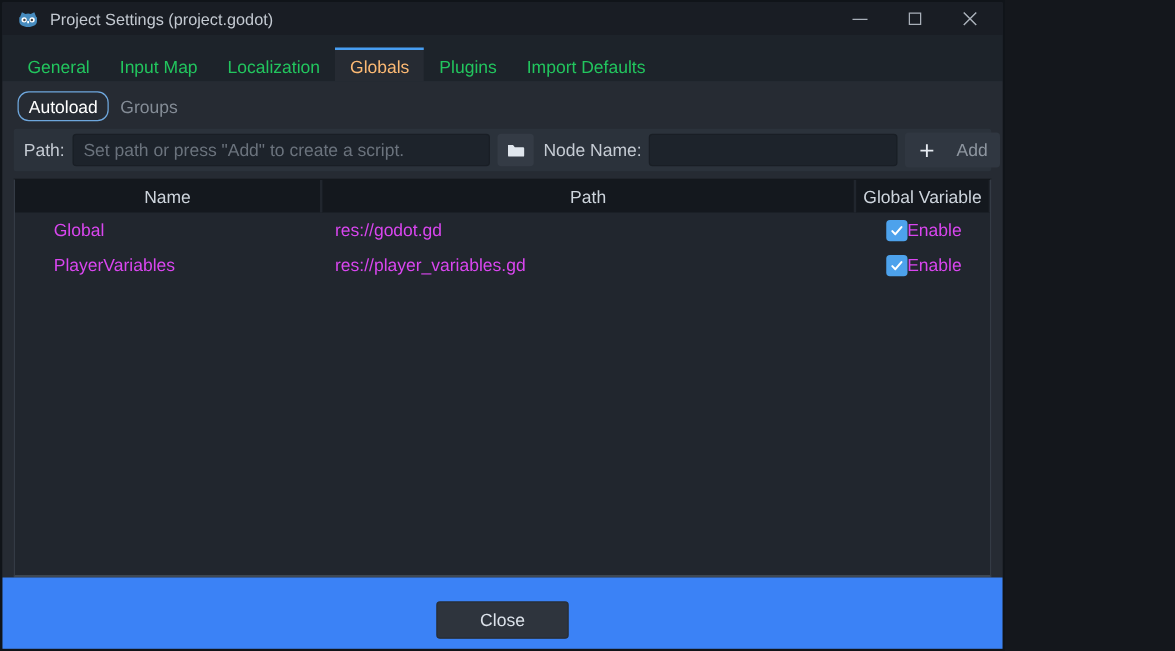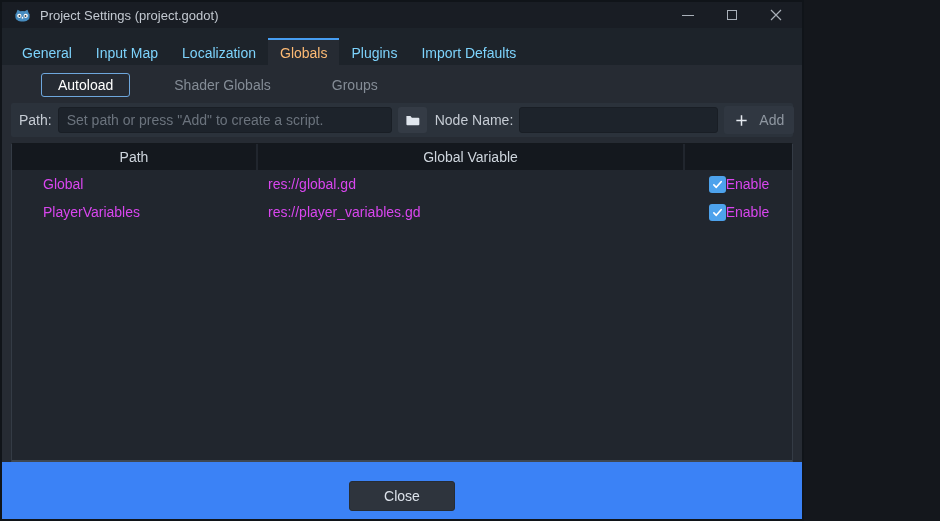--- a/index.html
+++ b/index.html
@@ -28,34 +28,34 @@
   }
   .minimize-bar { width: 12px; height: 1px; background: #a9b0b9; }
   .maximize-box { width: 10px; height: 10px; border: 1px solid #a9b0b9; }
 
   
   .tabbar {
     height: 37px; background: #1d232a; flex: none;
     display: flex; align-items: flex-end; padding-left: 8px;
   }
   .tab {
-    height: 27px; padding: 0 12px; font-size: 14px; color: #7dd3fc;
+    height: 27px; padding: 0 12px; font-size: 14px; color: #22c55e;
     display: flex; align-items: center; border-top: 2px solid transparent;
   }
   .tab.active {
     background: #262b33; color: #fdba74; border-top: 2px solid #479ef2;
   }
 
   
   .body { flex: 1; background: #262b33; padding: 0 9px; display: flex; flex-direction: column; }
 
   .subtabs { margin: 8px 0 6px 3px; display: flex; }
   .subtab {
-    padding: 3px 16px; font-size: 14px; color: #848c96;
-    border: 1px solid transparent; border-radius: 3px; margin-left: 27px;
+    padding: 3px 8px; font-size: 14px; color: #848c96;
+    border: 1px solid transparent; border-radius: 9px;
   }
   .subtab.active { color: #ffffff; border-color: #6ea7dd; }
 
   
   .toolbar {
     height: 34px; background: #2b323b; border-radius: 2px;
     display: flex; align-items: center; padding: 0 8px; gap: 6px; flex: none;
   }
   .toolbar label { font-size: 14px; color: #c6ccd4; white-space: nowrap; }
   .text-input {
@@ -65,21 +65,21 @@
   }
   .text-input::placeholder { color: #6b737d; }
   .path-input { width: 334px; flex: none; }
   .node-input { flex: 1; }
   .icon-btn {
     width: 29px; height: 26px; background: #343b45; border: none; border-radius: 3px;
     display: flex; align-items: center; justify-content: center; flex: none;
   }
   .add-btn {
     height: 28px; background: #303741; border: none; border-radius: 3px;
-    display: flex; align-items: center; gap: 10px; padding: 0 10px; flex: none;
+    display: flex; align-items: center; gap: 16px; padding: 0 10px; flex: none;
   }
   .add-btn .lbl { color: #8f97a1; font-size: 14px; font-family: "Liberation Sans", "DejaVu Sans", sans-serif; }
 
   
   .table {
     margin-top: 6px; height: 319px; flex: none;
     background: #21262e;
     border: 1px solid #343b45; border-top-color: #14181d; border-bottom: 2px solid #3e4752;
     display: flex; flex-direction: column; overflow: hidden;
   }
@@ -170,21 +170,20 @@
       </div>
     <div class="tab">
         <span>Import Defaults</span>
       </div>
   </div>
 
   <div class="body">
 
     <div class="subtabs">
       <div class="subtab active">Autoload</div>
-      <div class="subtab">Shader Globals</div>
       <div class="subtab">Groups</div>
     </div>
 
     <div class="toolbar">
       <label>Path:</label>
       <input class="text-input path-input" type="text" placeholder="Set path or press &quot;Add&quot; to create a script." style="">
       <button class="icon-btn">
         <span>
           <svg viewBox="0 0 16 16" width="15" height="15">
             <path fill="#e0e6ed" d="M1.5 3.2 h4.3 l1.5 1.9 h7 a1 1 0 0 1 1 1 v6 a1 1 0 0 1 -1 1 h-11.8 a1 1 0 0 1 -1 -1 z"></path>
@@ -198,28 +197,29 @@
           <svg viewBox="0 0 16 16" width="15" height="15" stroke="#e6ebf1" stroke-width="1.6" fill="none">
               <path d="M8 2.5 V13.5 M2.5 8 H13.5"></path>
             </svg>
         </span>
         <span class="lbl">Add</span>
       </button>
     </div>
 
     <div class="table">
       <div class="thead">
+        <div class="th">Name</div>
         <div class="th">Path</div>
         <div class="th">Global Variable</div>
         <div class="th"></div>
       </div>
 
       <div class="trow">
         <div class="td name">Global</div>
-        <div class="td path">res://global.gd</div>
+        <div class="td path">res://godot.gd</div>
         <div class="td enable">
           <span class="checkbox">
             <svg viewBox="0 0 16 16" width="13" height="13">
                 <path d="M3.5 8.5 L6.5 11.5 L12.5 4.5" stroke="#ffffff" stroke-width="2" fill="none" stroke-linecap="round" stroke-linejoin="round"></path>
               </svg>
           </span>
           <span>Enable</span>
         </div>
         <div class="td actions">
           <button class="row-icon-btn">

